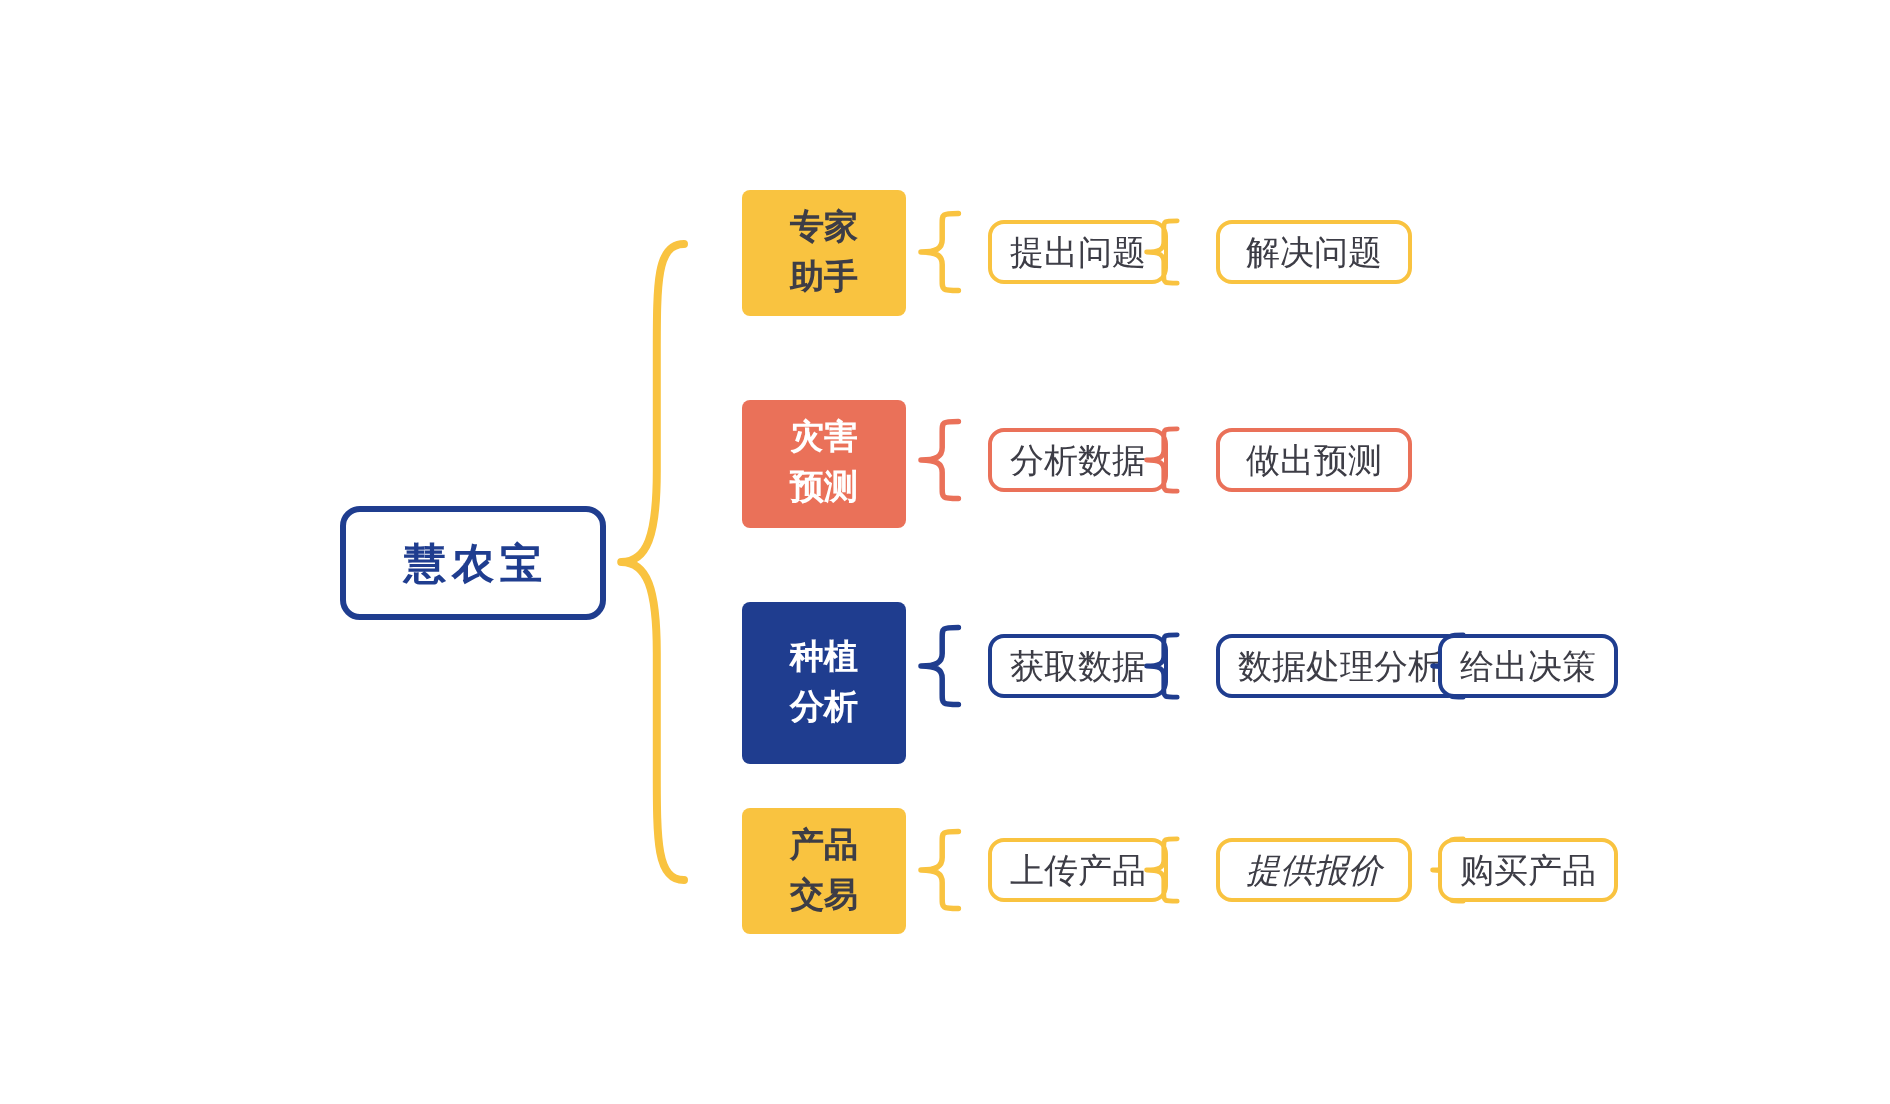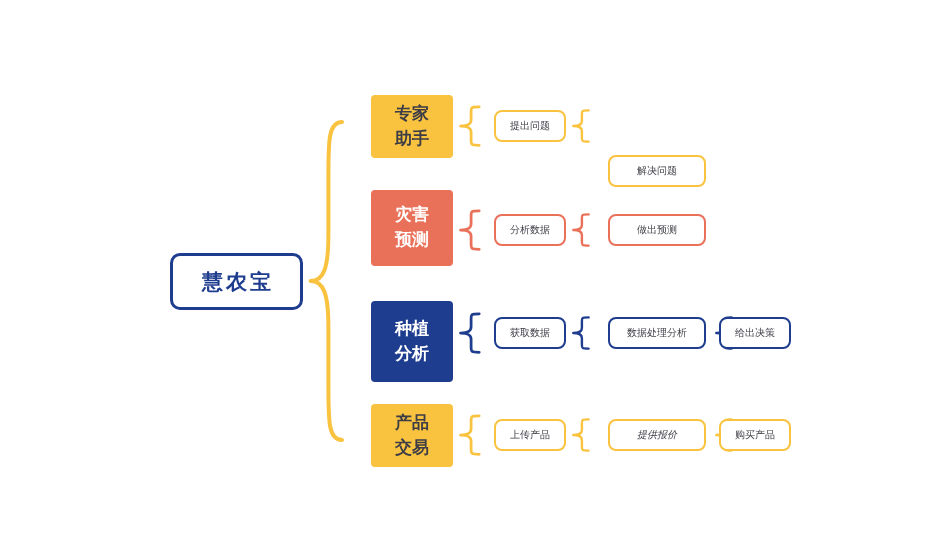--- a/index.html
+++ b/index.html
@@ -14,26 +14,26 @@
   .root{
     left:170px;top:253px;width:133px;height:57px;
     border:3px solid;background:#ffffff;
     font-size:21px;font-weight:700;letter-spacing:3px;padding-left:3px;
   }
   .branch{
     left:371px;width:82px;font-size:17px;font-weight:600;line-height:1.45;
     text-align:center;white-space:pre-line;border-radius:4px;
   }
   .b1{top:95px;height:63px}
-  .b2{top:190px;height:76px}
+  .b2{top:200px;height:64px}
   .b3{top:301px;height:81px}
   .b4{top:404px;height:63px}
   .child{
     height:32px;min-width:72px;padding:0 9px;background:#ffffff;
-    border:2px solid;border-radius:8px;font-size:10px;font-weight:500;
+    border:2px solid;border-radius:8px;font-size:17px;font-weight:500;
   }
   .w98{min-width:98px;}
   .c1{left:494px}
   .c2{left:608px}
   .c3{left:719px}
   .r1{top:110px}.r2{top:214px}.r3{top:317px}.r4{top:419px}
   .brace{position:absolute;pointer-events:none;}
   .brace-root{left:308px;top:118px;width:37px;height:326px;}
   .bc1{left:459px;width:22px;height:44px;}
   .bc2{left:572px;width:18px;height:36px;}
@@ -72,21 +72,21 @@
   <div class="node child c1 r1" style="border-color: rgb(249, 195, 64); color: rgb(61, 61, 70);">提出问题</div>
   <div class="brace bc2 br1s"><svg width="18" height="36" viewBox="0 0 18 36" xmlns="http://www.w3.org/2000/svg">
     <path d="M 16.6 2.4
              C 9.9 2.4 9.9 2.5 9.9 6.5
              L 9.9 13.0
              C 9.9 16.6 7.6 18.0 1.3 18.0
              C 7.6 18.0 9.9 19.4 9.9 23.0
              L 9.9 29.5
              C 9.9 33.5 9.9 33.6 16.6 33.6" fill="none" stroke="#F9C340" stroke-width="2.4" stroke-linecap="round" stroke-linejoin="round"></path>
   </svg></div>
-  <div class="node child w98 c2 r1" style="border-color: rgb(249, 195, 64); color: rgb(61, 61, 70); margin-top: 45px;">解决问题</div>
+  <div class="node child w98 c2 r1" style="border-color: rgb(249, 195, 64); color: rgb(61, 61, 70);">解决问题</div>
 
   <div class="node branch b2" style="background: rgb(234, 113, 89); color: rgb(255, 255, 255);">灾害
 预测</div>
   <div class="brace bc1 br2"><svg width="22" height="44" viewBox="0 0 22 44" xmlns="http://www.w3.org/2000/svg">
     <path d="M 20.2 2.75
              C 12.1 2.75 12.1 3.1 12.1 7.9
              L 12.1 15.8
              C 12.1 20.2 9.2 22.0 1.5 22.0
              C 9.2 22.0 12.1 23.8 12.1 28.2
              L 12.1 36.1

